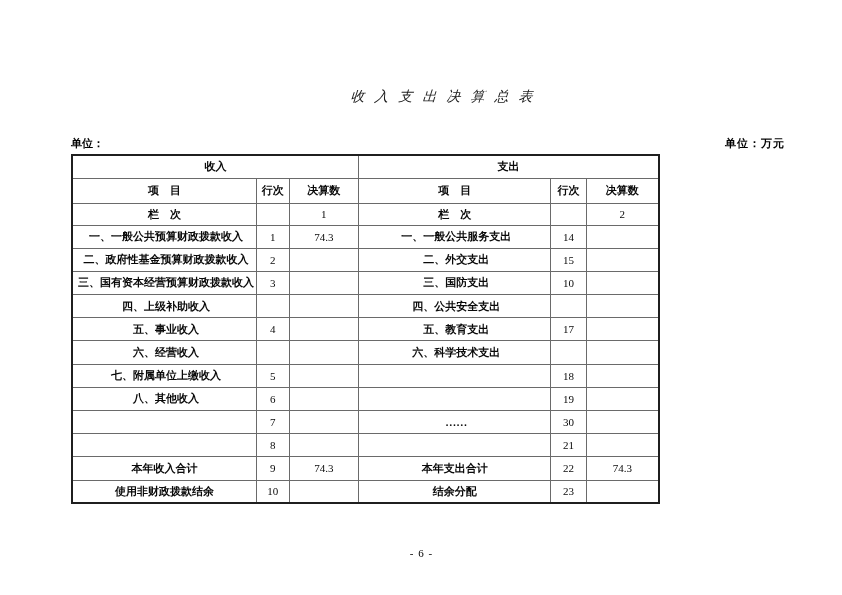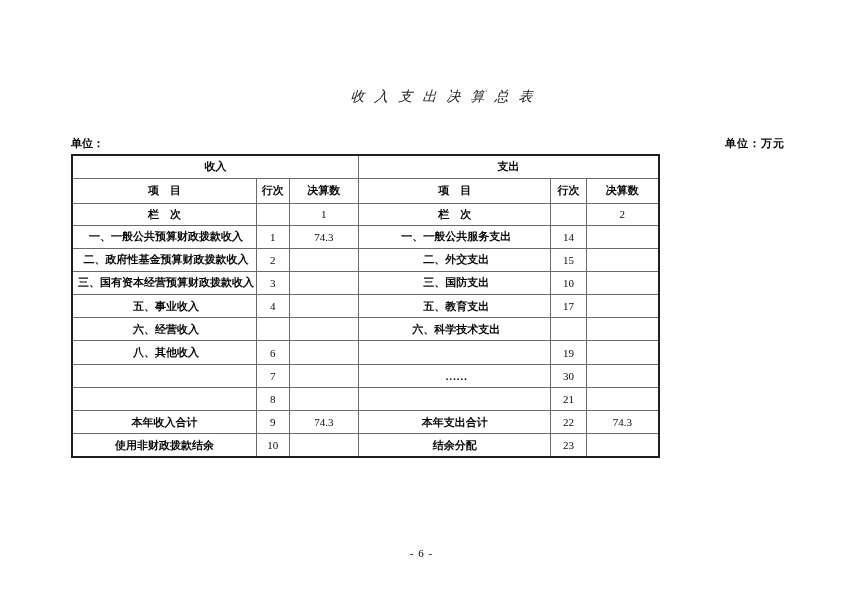--- a/index.html
+++ b/index.html
@@ -153,33 +153,49 @@
         </tr>
         <tr>
           <td class="item-left">三、国有资本经营预算财政拨款收入</td>
           <td class="num">3</td>
           <td class="num"></td>
           <td class="item-left">三、国防支出</td>
           <td class="num">10</td>
           <td class="num"></td>
         </tr>
         <tr>
+          <td class="item-left">四、上级补助收入</td>
+          <td class="num"></td>
+          <td class="num"></td>
+          <td class="item-left">四、公共安全支出</td>
+          <td class="num"></td>
+          <td class="num"></td>
+        </tr>
+        <tr>
           <td class="item-left">五、事业收入</td>
           <td class="num">4</td>
           <td class="num"></td>
           <td class="item-left">五、教育支出</td>
           <td class="num">17</td>
           <td class="num"></td>
         </tr>
         <tr>
           <td class="item-left">六、经营收入</td>
           <td class="num"></td>
           <td class="num"></td>
           <td class="item-left">六、科学技术支出</td>
           <td class="num"></td>
+          <td class="num"></td>
+        </tr>
+        <tr>
+          <td class="item-left">七、附属单位上缴收入</td>
+          <td class="num">5</td>
+          <td class="num"></td>
+          <td class="item-left"></td>
+          <td class="num">18</td>
           <td class="num"></td>
         </tr>
         <tr>
           <td class="item-left">八、其他收入</td>
           <td class="num">6</td>
           <td class="num"></td>
           <td class="item-left"></td>
           <td class="num">19</td>
           <td class="num"></td>
         </tr>

